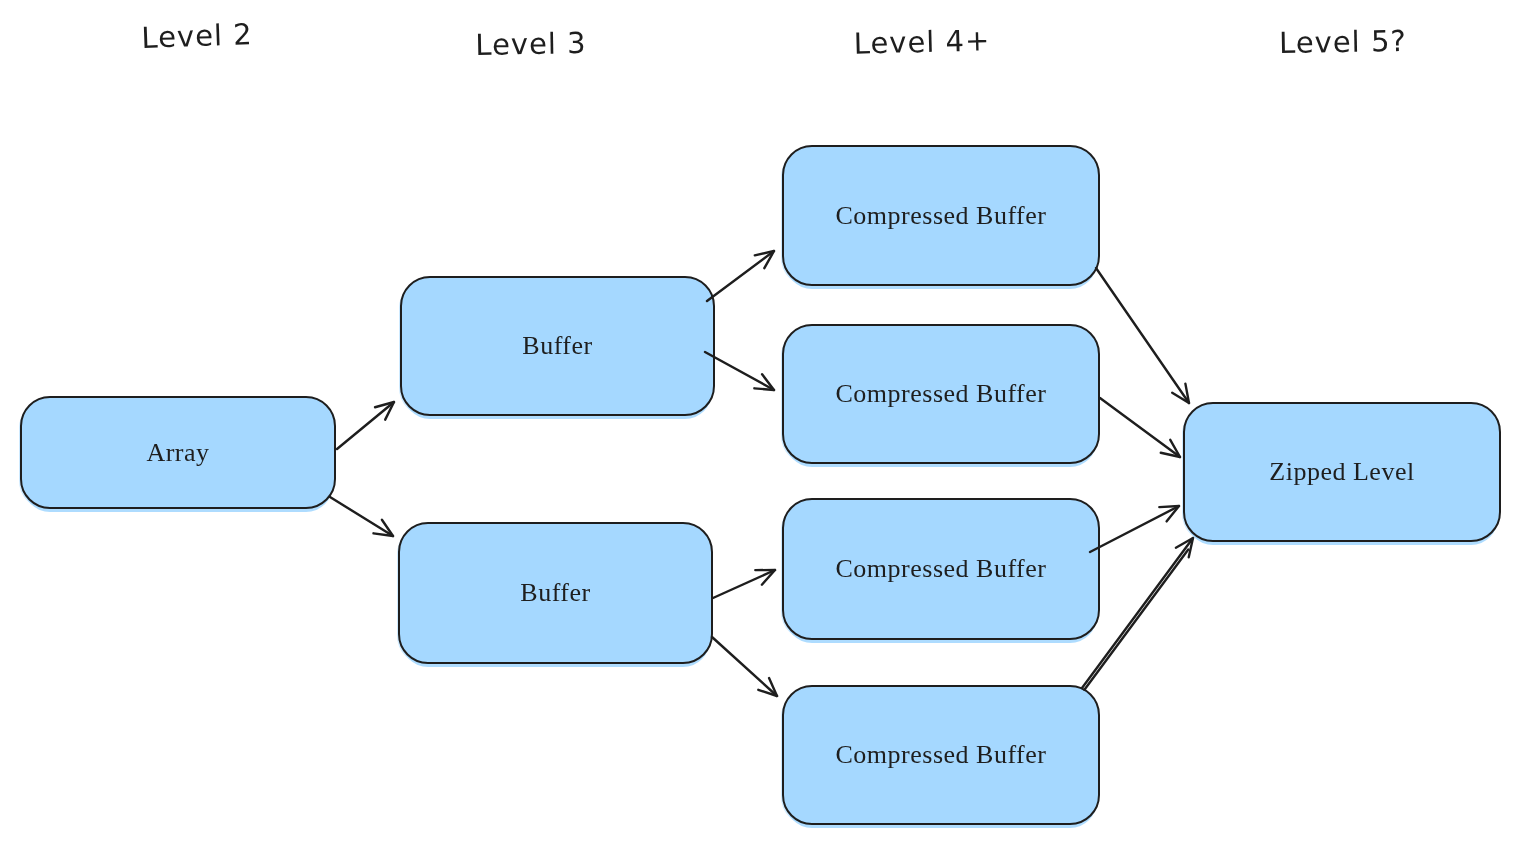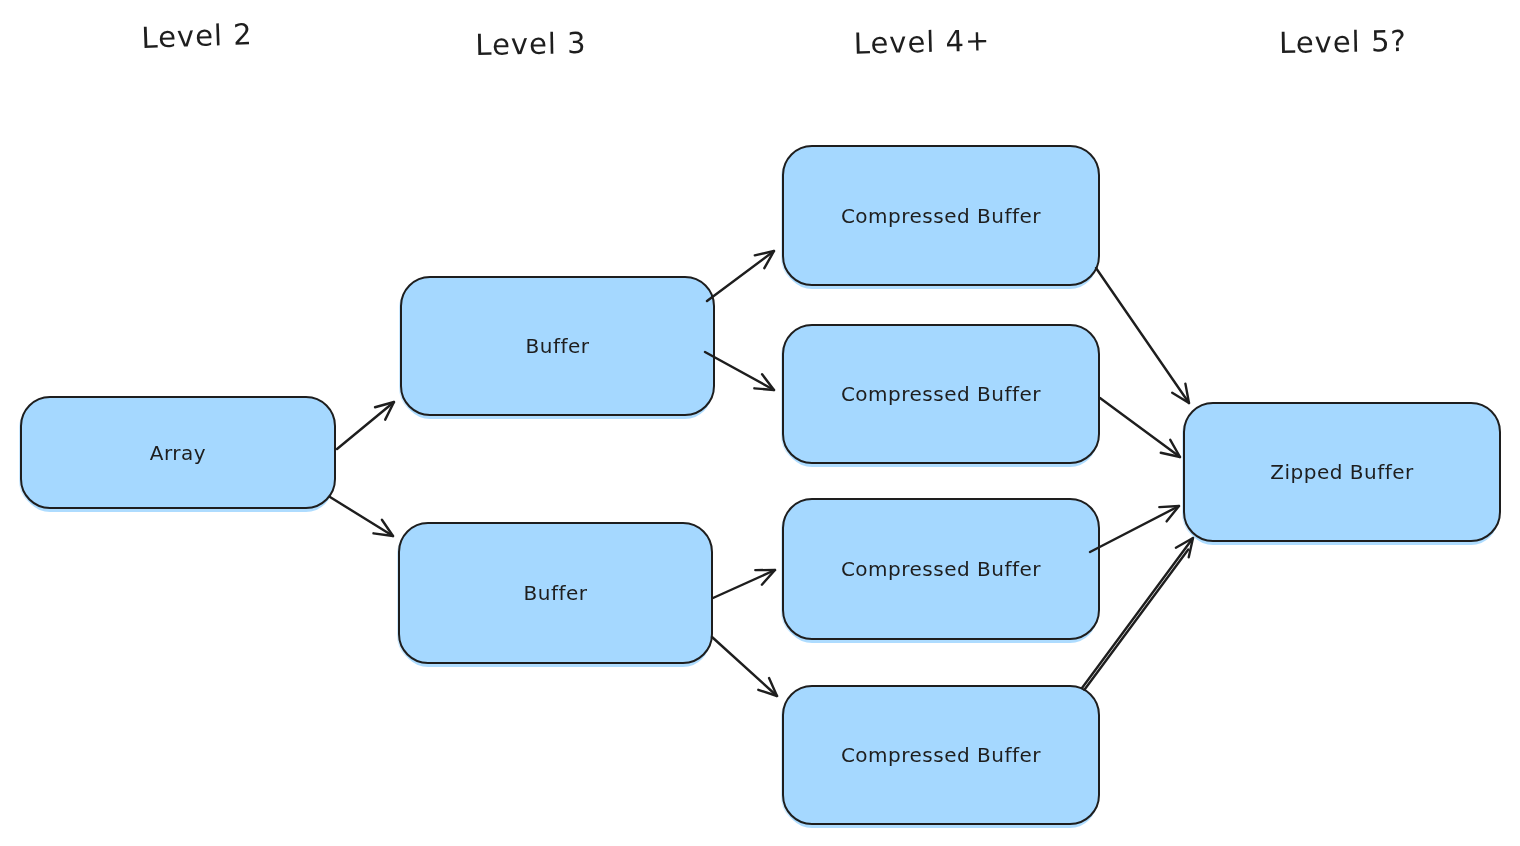--- a/index.html
+++ b/index.html
@@ -27,24 +27,25 @@
     background:#a5d8ff;
     border:2.6px solid #1e1e1e;
     border-radius:30px;
     display:flex;
     align-items:center;
     justify-content:center;
     box-sizing:border-box;
     box-shadow:0 6px 0 -3px rgba(165,216,255,0.9), -3px 2px 0 -2px rgba(165,216,255,0.55);
   }
   .node-label{
-    font-size:20px;
+    font-size:26px;
     color:#1e1e1e;
     letter-spacing:0.5px;
     white-space:nowrap;
+    font-family:Liberation Serif, serif;
   }
   svg.edge-layer{
     position:absolute;
     left:0;top:0;
     pointer-events:none;
   }
 </style>
 </head>
 <body>
 
@@ -70,21 +71,21 @@
   <div class="node" data-name="node-compressed-buffer-2" style="left: 782px; top: 324px; width: 318px; height: 140px;">
     <span class="node-label" data-name="node-compressed-buffer-2-label">Compressed Buffer</span>
   </div>
   <div class="node" data-name="node-compressed-buffer-3" style="left: 782px; top: 498px; width: 318px; height: 142px;">
     <span class="node-label" data-name="node-compressed-buffer-3-label">Compressed Buffer</span>
   </div>
   <div class="node" data-name="node-compressed-buffer-4" style="left: 782px; top: 685px; width: 318px; height: 140px;">
     <span class="node-label" data-name="node-compressed-buffer-4-label">Compressed Buffer</span>
   </div>
   <div class="node" data-name="node-zipped-buffer" style="left: 1183px; top: 402px; width: 318px; height: 140px;">
-    <span class="node-label" data-name="node-zipped-buffer-label">Zipped Buffer</span>
+    <span class="node-label" data-name="node-zipped-buffer-label">Zipped Level</span>
   </div>
 
   <svg class="edge-layer" id="edge-layer" width="1520" height="846" data-name="edges-layer">
     <defs>
       <marker id="arrowhead" data-name="arrowhead-marker" markerUnits="userSpaceOnUse" markerWidth="24" markerHeight="22" refX="20" refY="10" orient="auto">
         <path d="M2,2 L20,10 L2,18" fill="none" stroke="#1e1e1e" stroke-width="2.4" stroke-linecap="round" stroke-linejoin="round"></path>
       </marker>
     </defs>
     <g id="edges-group" data-name="edges-group">
         <line x1="337" y1="449" x2="394" y2="402" stroke="#1e1e1e" stroke-width="2.4" stroke-linecap="round" marker-end="url(#arrowhead)" data-name="edge-array-to-buffer-top"></line>

